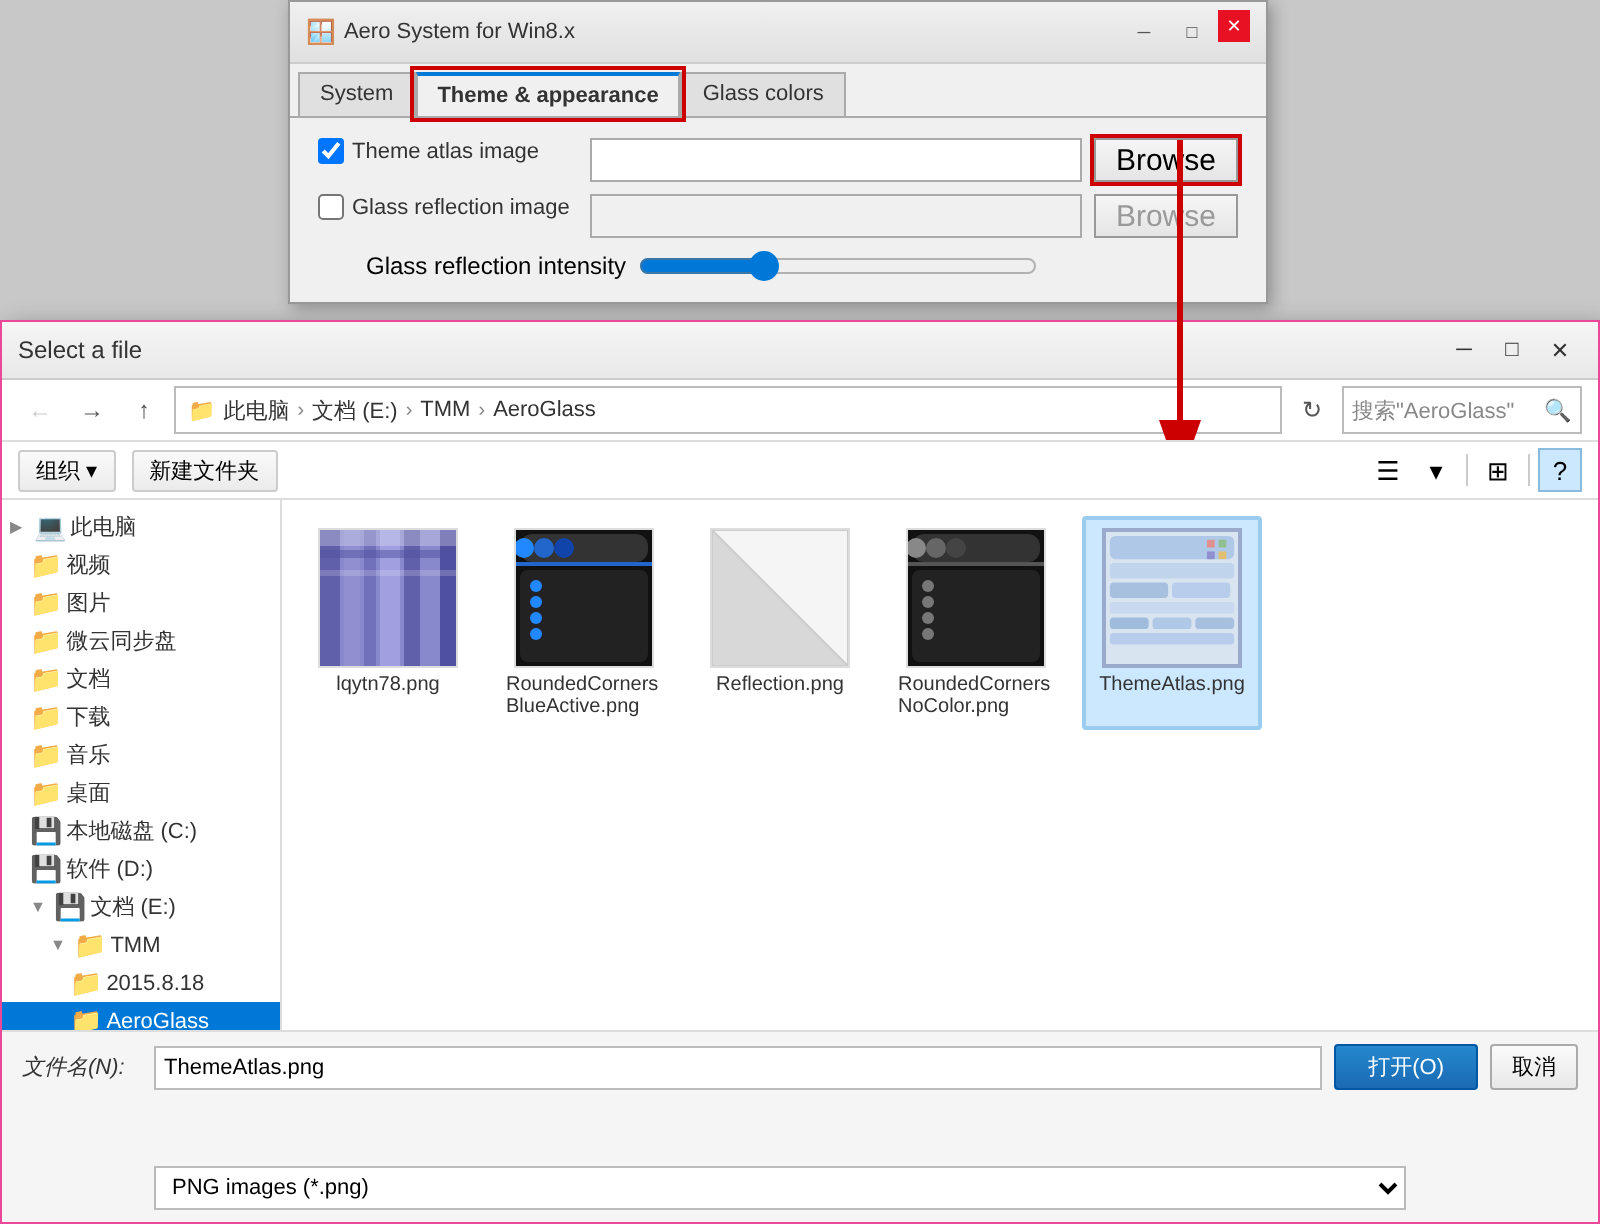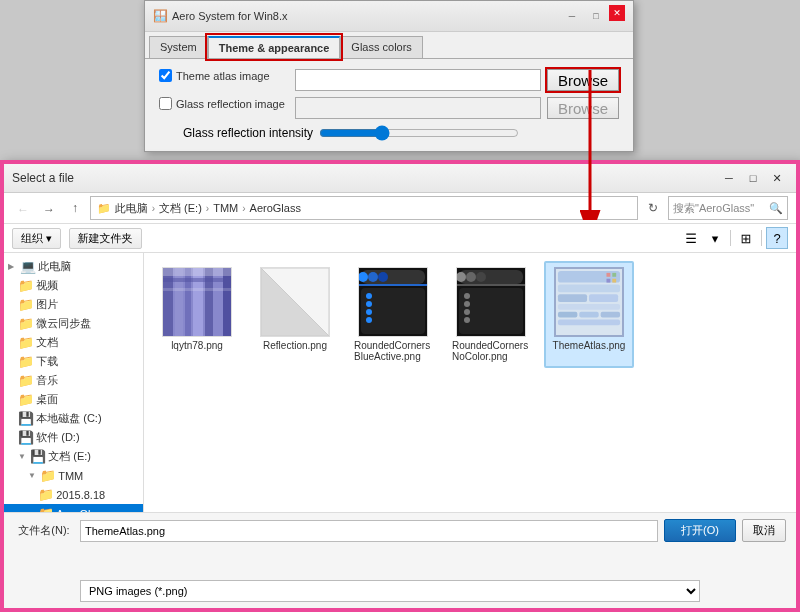--- a/index.html
+++ b/index.html
@@ -143,21 +143,21 @@
     }
 
     
     .file-dialog {
       position: absolute;
       top: 160px;
       left: 0;
       width: 800px;
       height: 452px;
       background: white;
-      border: 4px solid #ec4899;
+      border: 1px solid #ec4899;
       box-shadow: 4px 4px 12px rgba(0,0,0,0.4);
       display: flex;
       flex-direction: column;
     }
     .fd-titlebar {
       background: linear-gradient(to bottom, #f5f5f5, #e8e8e8);
       border-bottom: 1px solid #ccc;
       padding: 5px 8px;
       display: flex;
       align-items: center;
@@ -375,21 +375,22 @@
     }
     .fd-filename-row {
       display: flex;
       align-items: center;
       gap: 6px;
     }
     .fd-filename-label {
       font-size: 11px;
       color: #333;
       min-width: 60px;
-      text-align: center;
+      text-align: left;
+      font-style: italic;
     }
     .fd-filename-input {
       flex: 1;
       height: 22px;
       border: 1px solid #bbb;
       font-size: 11px;
       padding: 0 4px;
     }
     .fd-filetype-row {
       display: flex;
@@ -615,47 +616,47 @@
             <rect x="0" y="10" width="68" height="4" fill="#5050a0" opacity="0.5"></rect>
             <rect x="0" y="20" width="68" height="3" fill="#f0f0f8" opacity="0.2"></rect>
           </svg>
         </div>
         <span class="file-name">lqytn78.png</span>
       </div>
 
       <div class="file-item">
         <div class="file-thumb">
           <svg width="68" height="68" viewBox="0 0 68 68">
-            <rect width="68" height="68" fill="#e8e8e8"></rect>
-            <polygon points="0,0 68,0 68,68" fill="#f5f5f5"></polygon>
-            <polygon points="0,0 68,68 0,68" fill="#d8d8d8"></polygon>
-            <line x1="0" y1="0" x2="68" y2="68" stroke="#ccc" stroke-width="1"></line>
-            <rect width="68" height="68" fill="none" stroke="#ccc" stroke-width="1"></rect>
-          </svg>
-        </div>
-        <span class="file-name">Reflection.png</span>
-      </div>
-
-      <div class="file-item">
-        <div class="file-thumb">
-          <svg width="68" height="68" viewBox="0 0 68 68">
             <rect width="68" height="68" fill="#111"></rect>
             <rect x="2" y="2" width="64" height="14" fill="#333" rx="6"></rect>
             <circle cx="4" cy="9" r="5" fill="#2288ff"></circle>
             <circle cx="14" cy="9" r="5" fill="#2266cc"></circle>
             <circle cx="24" cy="9" r="5" fill="#1144aa"></circle>
             <rect x="0" y="16" width="68" height="2" fill="#2266cc"></rect>
             <rect x="2" y="20" width="64" height="46" fill="#222" rx="4"></rect>
             <circle cx="10" cy="28" r="3" fill="#2288ff"></circle>
             <circle cx="10" cy="36" r="3" fill="#2288ff"></circle>
             <circle cx="10" cy="44" r="3" fill="#2288ff"></circle>
             <circle cx="10" cy="52" r="3" fill="#2288ff"></circle>
           </svg>
         </div>
         <span class="file-name">RoundedCornersBlueActive.png</span>
+      </div>
+
+      <div class="file-item">
+        <div class="file-thumb">
+          <svg width="68" height="68" viewBox="0 0 68 68">
+            <rect width="68" height="68" fill="#e8e8e8"></rect>
+            <polygon points="0,0 68,0 68,68" fill="#f5f5f5"></polygon>
+            <polygon points="0,0 68,68 0,68" fill="#d8d8d8"></polygon>
+            <line x1="0" y1="0" x2="68" y2="68" stroke="#ccc" stroke-width="1"></line>
+            <rect width="68" height="68" fill="none" stroke="#ccc" stroke-width="1"></rect>
+          </svg>
+        </div>
+        <span class="file-name">Reflection.png</span>
       </div>
 
       <div class="file-item">
         <div class="file-thumb">
           <svg width="68" height="68" viewBox="0 0 68 68">
             <rect width="68" height="68" fill="#111"></rect>
             <rect x="2" y="2" width="64" height="14" fill="#333" rx="6"></rect>
             <circle cx="4" cy="9" r="5" fill="#888"></circle>
             <circle cx="14" cy="9" r="5" fill="#666"></circle>
             <circle cx="24" cy="9" r="5" fill="#444"></circle>

